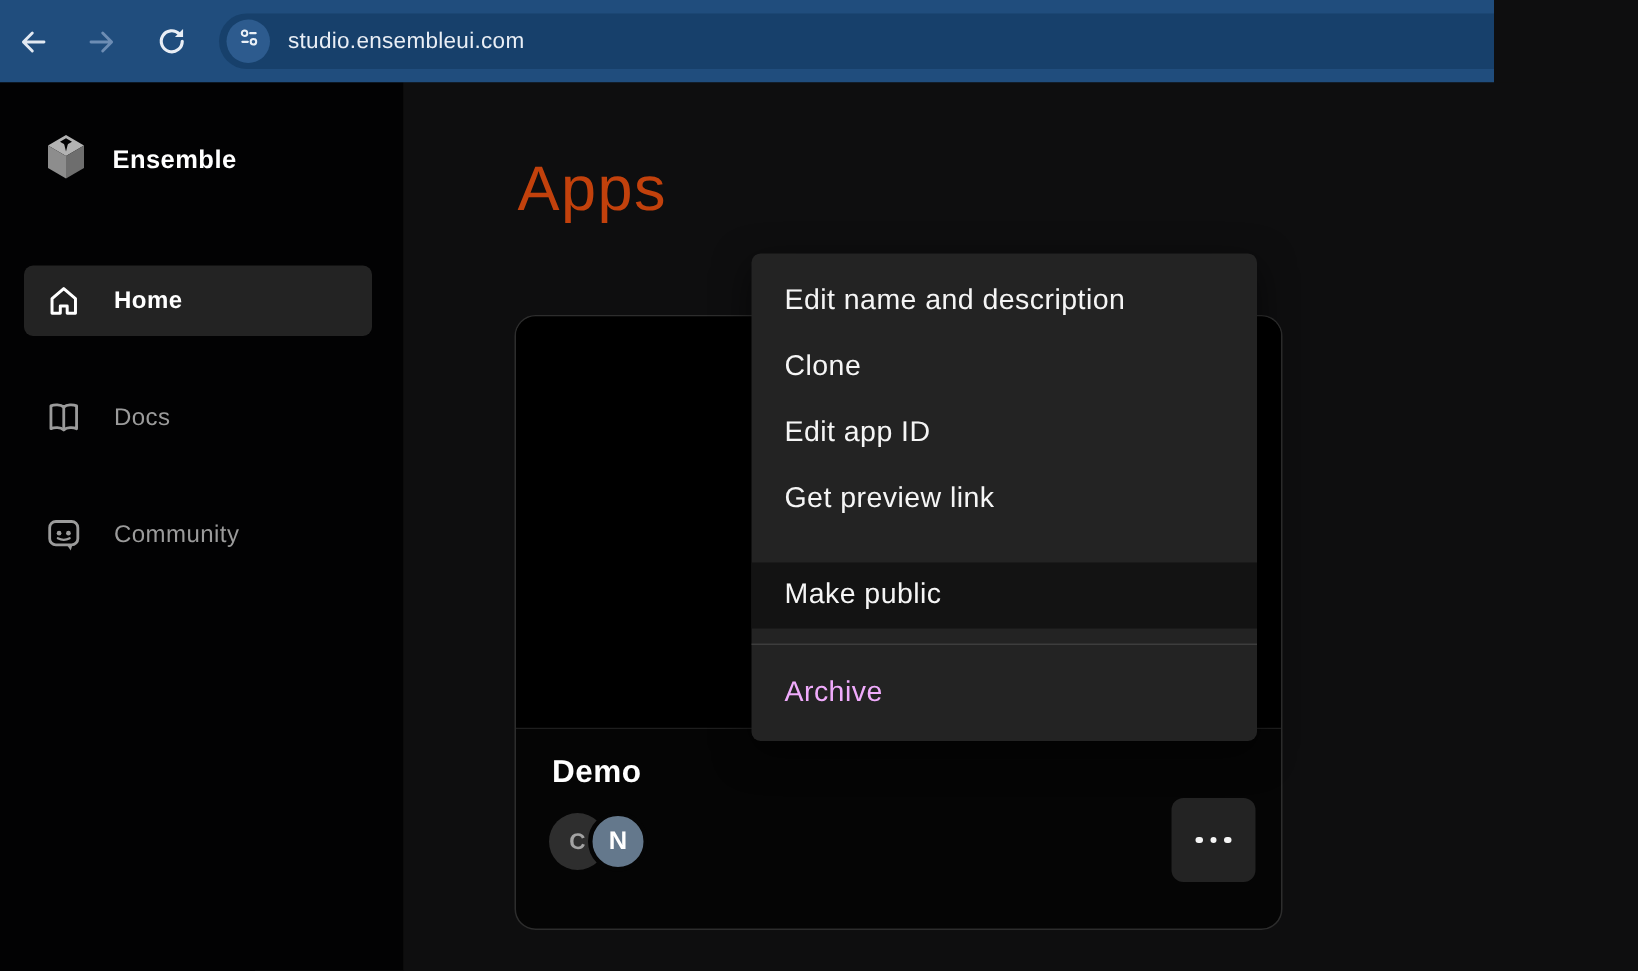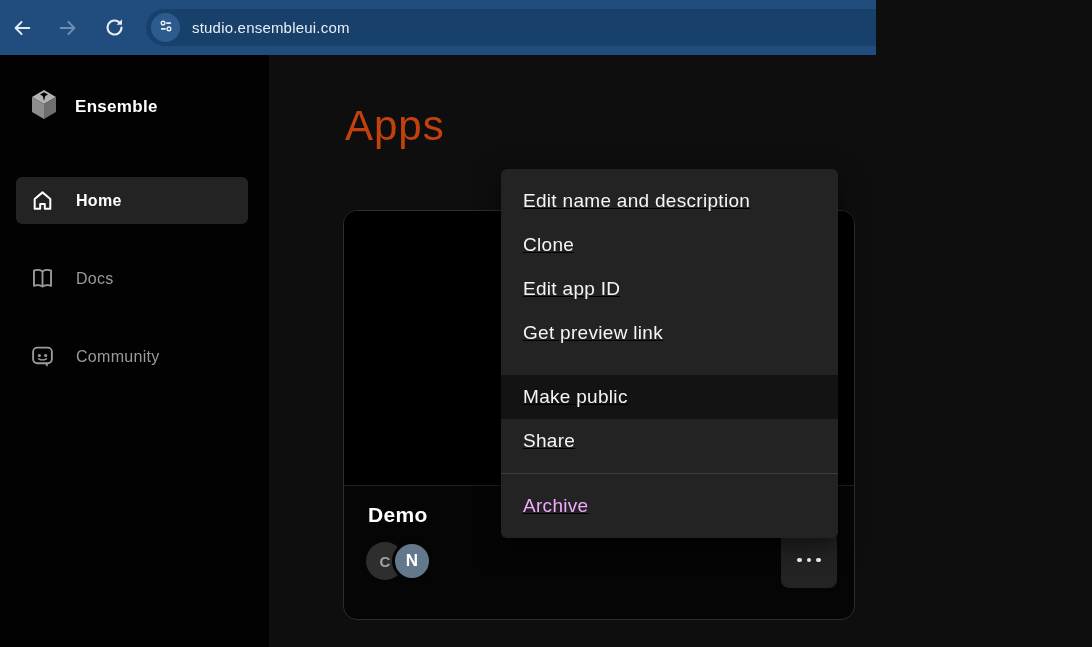--- a/index.html
+++ b/index.html
@@ -7,21 +7,21 @@
   body {
     position:relative;
     background:#0e0e0f;
     font-family:"Liberation Sans", sans-serif;
     overflow:hidden;
     -webkit-font-smoothing:antialiased;
   }
 
   
   .browser-bar {
-    position:absolute; top:0; left:0; width:876px; height:55px;
+    position:absolute; top:0; left:0; width:996px; height:55px;
     background:#204d7d;
     display:flex; align-items:center;
     overflow:hidden;
   }
   .nav-btn {
     width:34px; height:34px; flex:0 0 auto;
     display:flex; align-items:center; justify-content:center;
     border-radius:50%;
   }
   .nav-btn svg { display:block; }
@@ -109,21 +109,20 @@
   }
   .more-btn .dot { width:4.5px; height:4.5px; border-radius:50%; background:#f5f5f5; }
 
   
   .context-menu {
     position:absolute; top:169px; left:501px; width:337px;
     background:#232323; border-radius:6px;
     padding:10px 0;
     box-shadow:0 8px 24px rgba(0,0,0,.55);
     z-index:20;
-    text-decoration:underline;
   }
   .menu-item {
     height:44px; display:flex; align-items:center;
     padding:0 22px;
     color:#f5f5f5; font-size:19px; letter-spacing:.3px;
     cursor:pointer; white-space:nowrap;
   }
   .menu-item.highlighted { background:#131313;margin-top:20px; }
   .menu-divider { height:1px; background:#3d3d3d; margin:10px 0; }
   .menu-item.danger { color:#f0abfc; }
@@ -239,16 +238,15 @@
     </div>
   </div>
 </div>
 
 <div class="context-menu">
   <div class="menu-item">Edit name and description</div>
   <div class="menu-item">Clone</div>
   <div class="menu-item">Edit app ID</div>
   <div class="menu-item">Get preview link</div>
   <div class="menu-item highlighted">Make public</div>
-  <div class="menu-item">Share</div>
   <div class="menu-divider"></div>
   <div class="menu-item danger">Archive</div>
 </div>
 
 </body></html>

